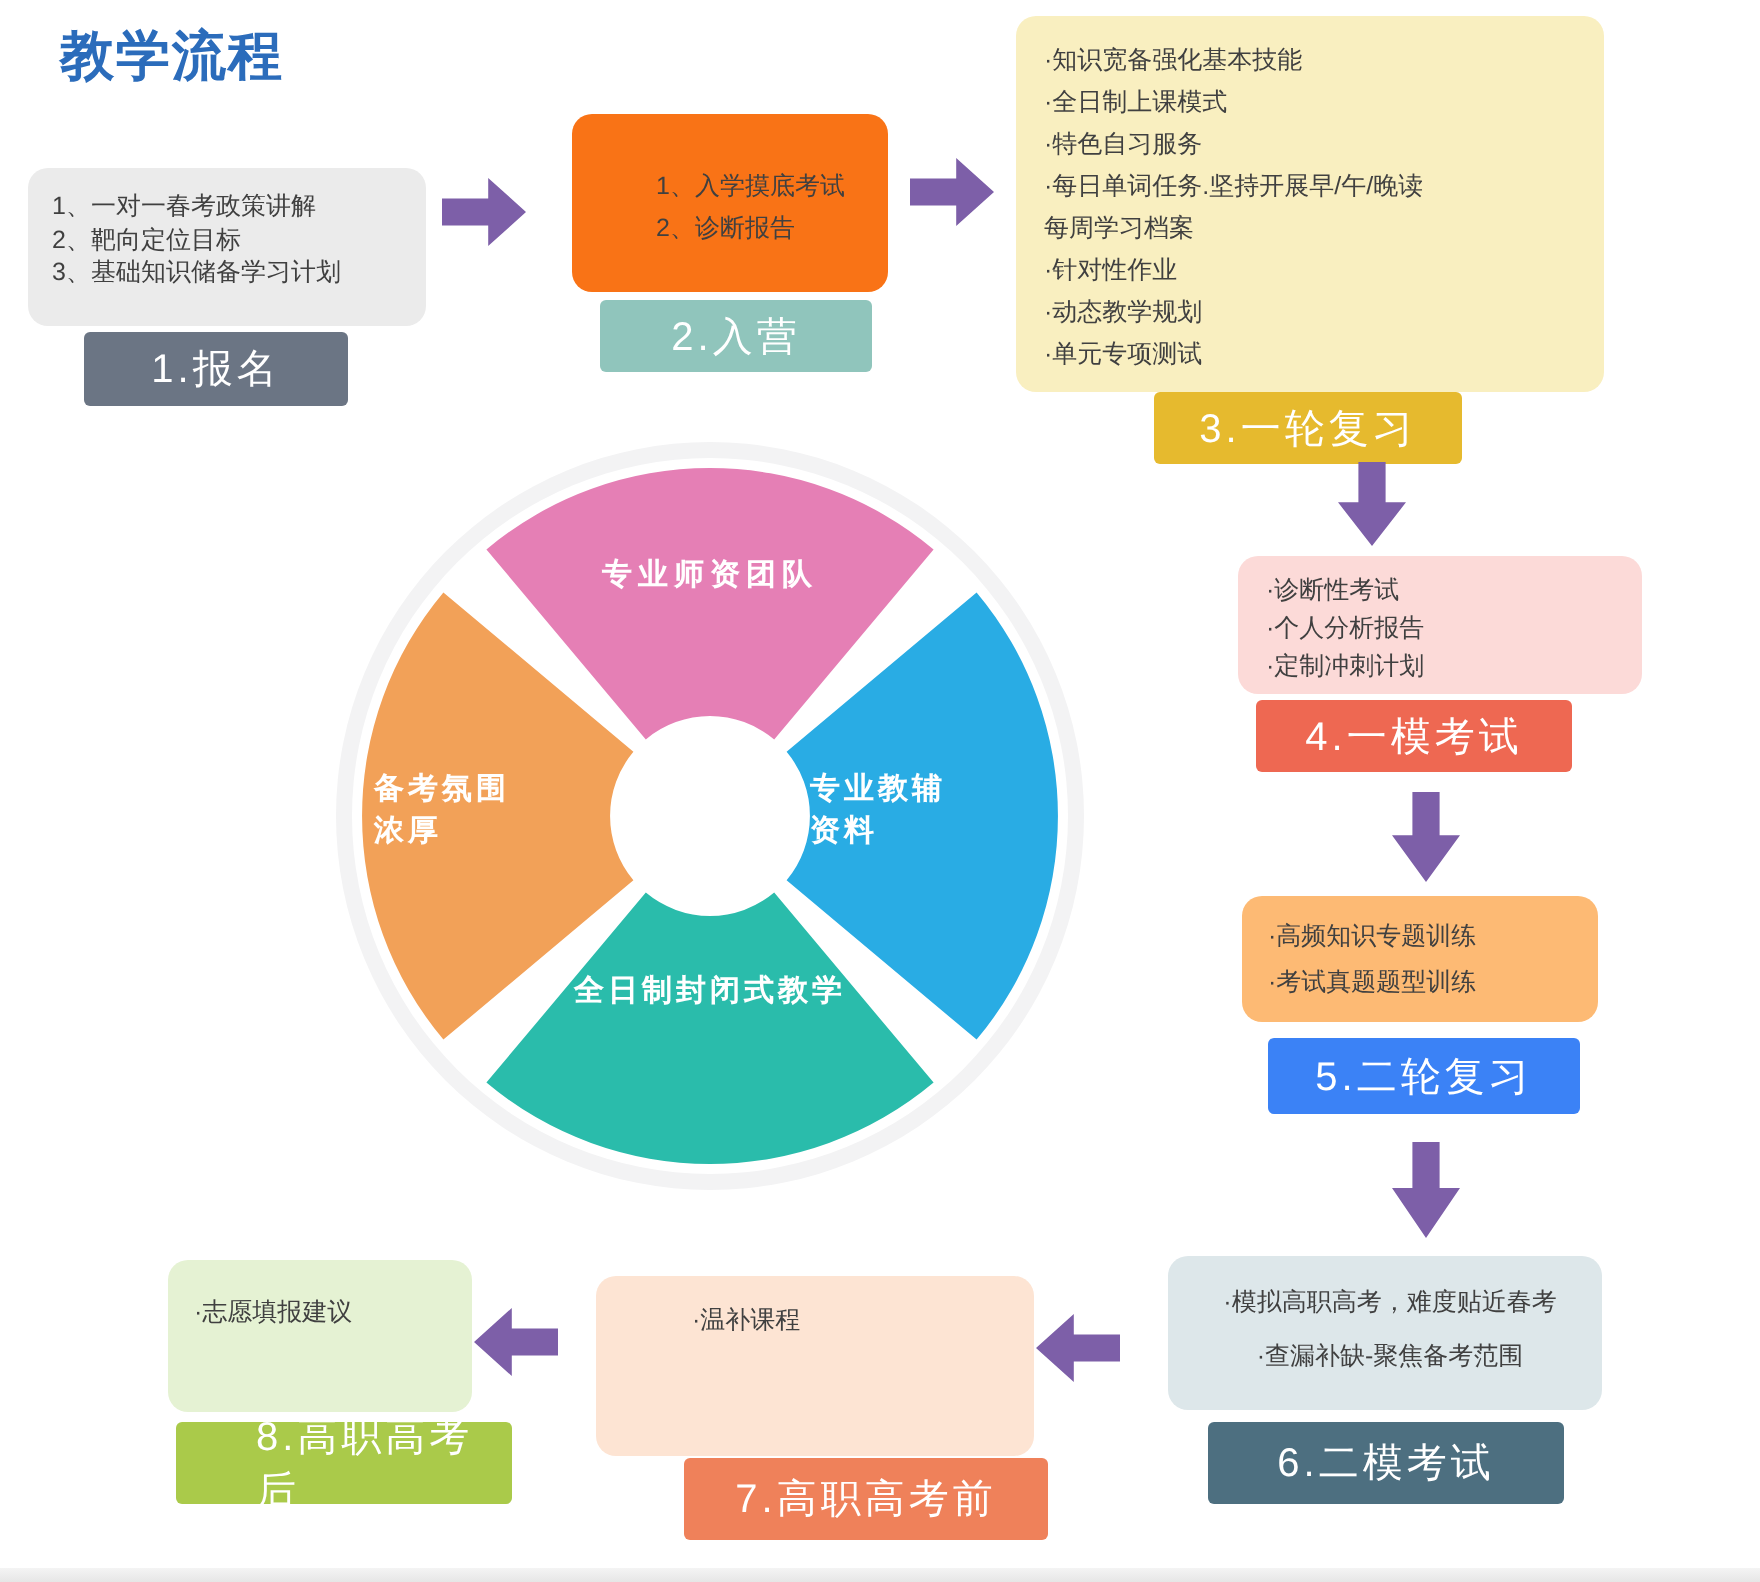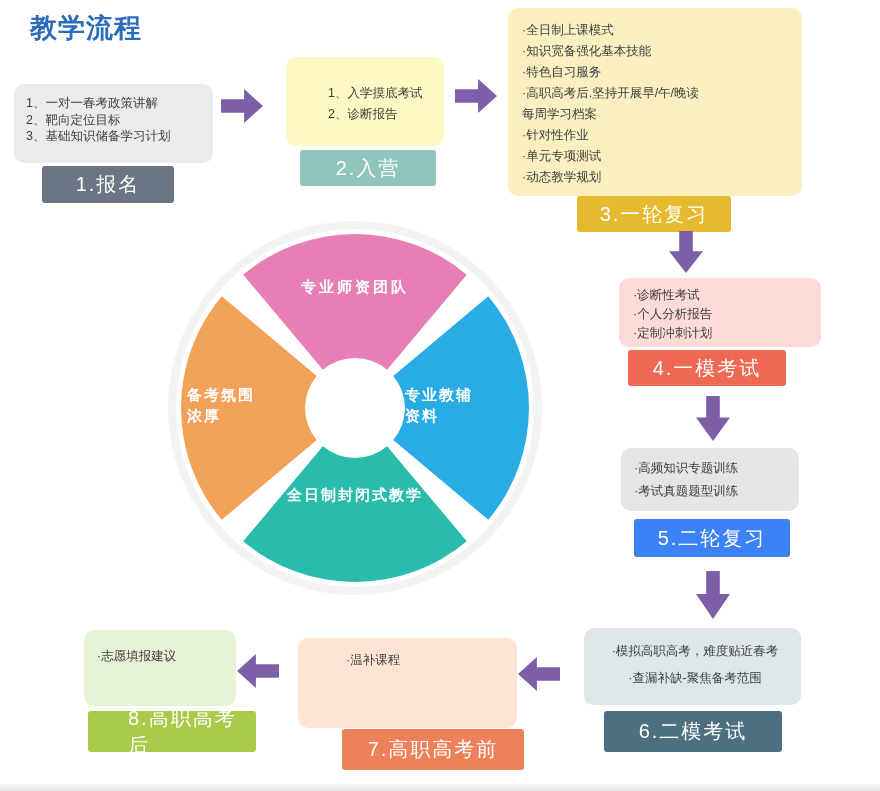--- a/index.html
+++ b/index.html
@@ -63,52 +63,52 @@
 
   <div class="box c1" style="background: rgb(235, 235, 235);">
     <div class="li">1、一对一春考政策讲解</div>
     <div class="li">2、靶向定位目标</div>
     <div class="li">3、基础知识储备学习计划</div>
   </div>
   <div class="label l1" style="background: rgb(107, 117, 132);">1.报名</div>
 
   <div class="arrow arrow-r a1" style="background: rgb(125, 95, 168);"></div>
 
-  <div class="box c2" style="background: #fef9c3; padding-left: 42px;">
+  <div class="box c2" style="background: #f97316; padding-left: 42px;">
     <div class="li">1、入学摸底考试</div>
     <div class="li">2、诊断报告</div>
   </div>
   <div class="label l2" style="background: rgb(144, 197, 188);">2.入营</div>
 
   <div class="arrow arrow-r a2" style="background: rgb(125, 95, 168);"></div>
 
   <div class="box c3" style="background: rgb(249, 239, 192);">
+    <div class="li">·知识宽备强化基本技能</div>
     <div class="li">·全日制上课模式</div>
-    <div class="li">·知识宽备强化基本技能</div>
     <div class="li">·特色自习服务</div>
-    <div class="li">·高职高考后.坚持开展早/午/晚读</div>
+    <div class="li">·每日单词任务.坚持开展早/午/晚读</div>
     <div class="li">每周学习档案</div>
     <div class="li">·针对性作业</div>
+    <div class="li">·动态教学规划</div>
     <div class="li">·单元专项测试</div>
-    <div class="li">·动态教学规划</div>
   </div>
   <div class="label l3" style="background: rgb(230, 186, 46);">3.一轮复习</div>
 
   <div class="arrow arrow-d a3" style="background: rgb(125, 95, 168);"></div>
 
   <div class="box c4" style="background: rgb(252, 218, 216);">
     <div class="li">·诊断性考试</div>
     <div class="li">·个人分析报告</div>
     <div class="li">·定制冲刺计划</div>
   </div>
   <div class="label l4" style="background: rgb(238, 104, 82);">4.一模考试</div>
 
   <div class="arrow arrow-d a4" style="background: rgb(125, 95, 168);"></div>
 
-  <div class="box c5" style="background: #e5e5e5;">
+  <div class="box c5" style="background: #fdba74;">
     <div class="li">·高频知识专题训练</div>
     <div class="li">·考试真题题型训练</div>
   </div>
   <div class="label l5" style="background: #3b82f6;">5.二轮复习</div>
 
   <div class="arrow arrow-d a5" style="background: rgb(125, 95, 168);"></div>
 
   <div class="box c6" style="background: rgb(221, 231, 234);">
     <div class="li">·模拟高职高考，难度贴近春考</div>
     <div class="li">·查漏补缺-聚焦备考范围</div>

